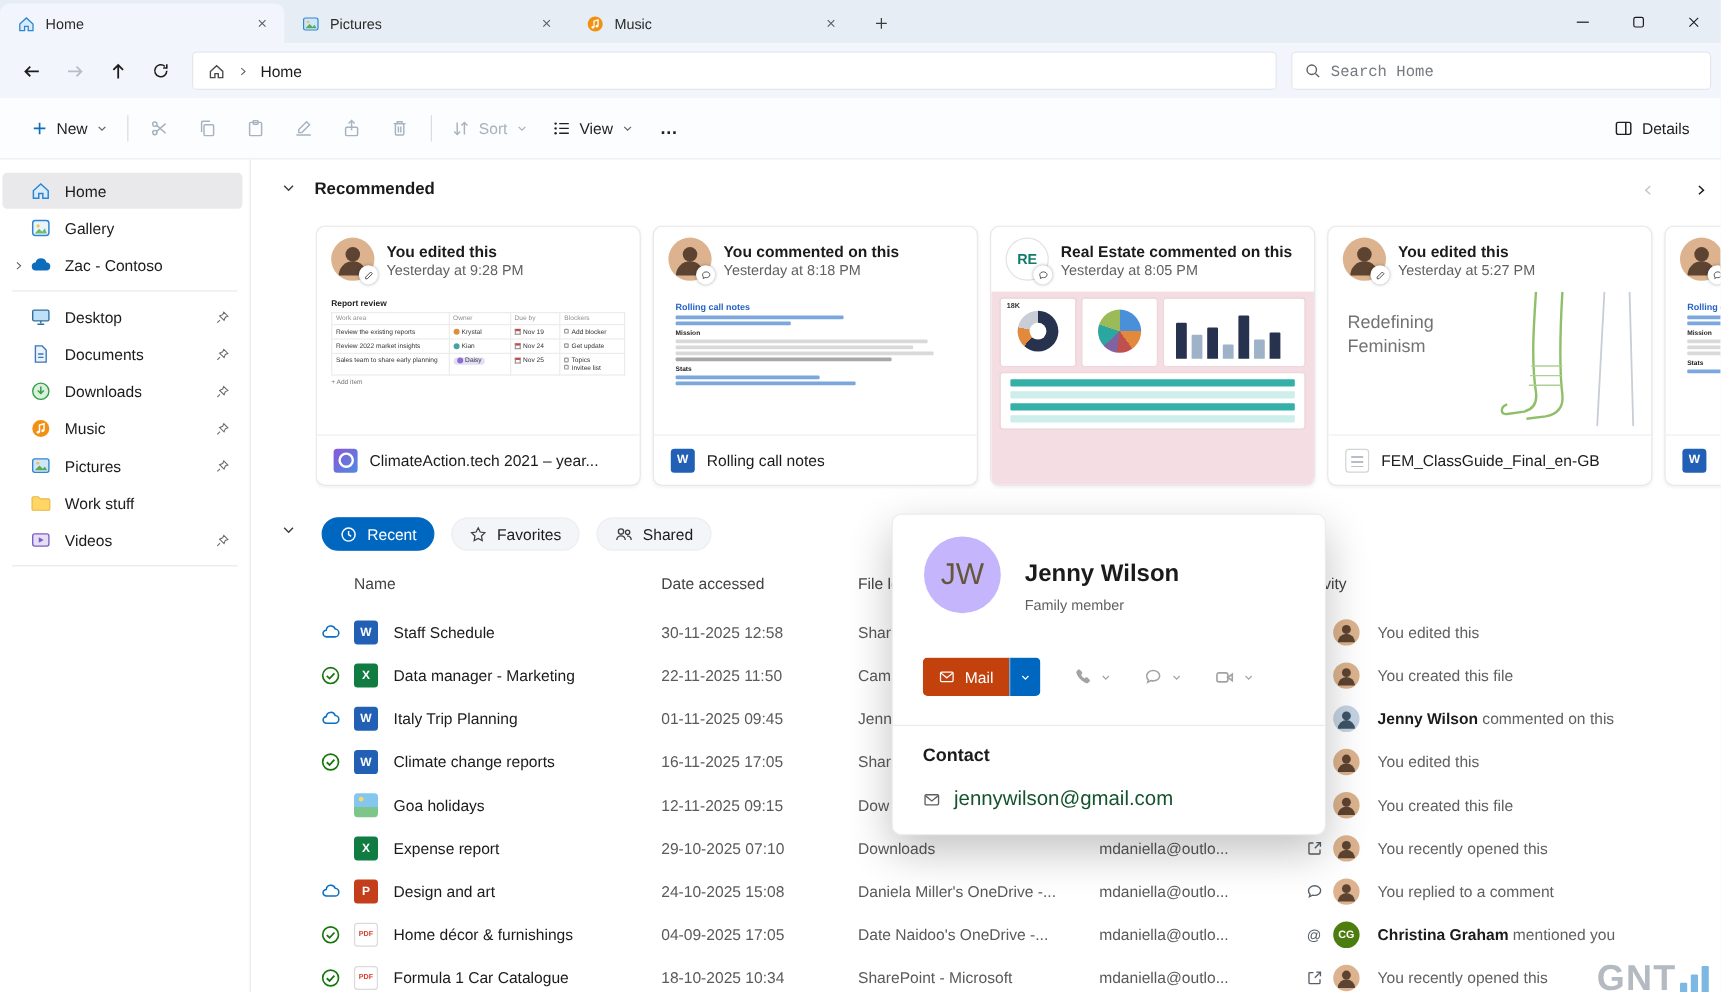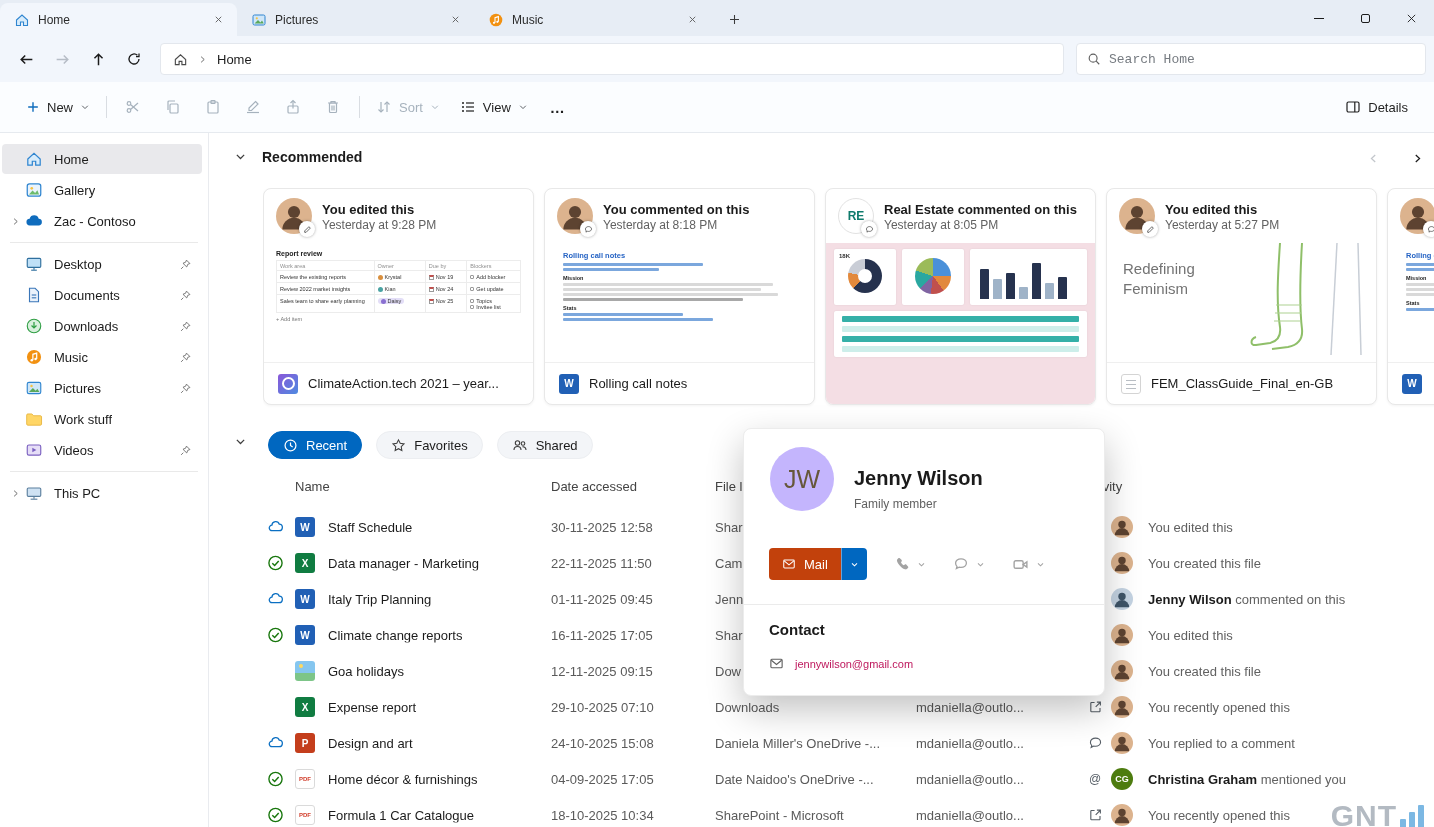--- a/index.html
+++ b/index.html
@@ -164,21 +164,21 @@
 .cc-name{position:absolute;left:110px;top:38px;font-size:20px;font-weight:700;color:#1b1b1b}
 .cc-sub{position:absolute;left:110px;top:68px;font-size:12px;color:#616161}
 .cc-actions{position:absolute;left:25px;top:119px;height:32px;display:flex;align-items:center}
 .mail-btn{display:flex;height:32px;border-radius:4px;overflow:hidden;flex:none}
 .mail-main{background:#c2410c;color:#fff;display:flex;align-items:center;gap:8px;padding:0 13px;font-size:13px}
 .mail-chev{background:#0067c0;border-left:1px solid rgba(255,255,255,.4);width:26px;display:flex;align-items:center;justify-content:center;color:#fff}
 .cc-group{display:flex;align-items:center;gap:7px;margin-left:27px;color:#a3a3a3}
 .cc-divider{position:absolute;left:0;right:0;top:175px;border-top:1px solid #ebebeb}
 .cc-contact-h{position:absolute;left:25px;top:192px;font-size:15px;font-weight:700;color:#1b1b1b}
 .cc-email{position:absolute;left:25px;top:227px;display:flex;align-items:center;gap:11px}
-.cc-email .email-link{font-size:11px;color:#be185d}
+.cc-email .email-link{font-size:17px;color:#14532d}
 
 
 .watermark{position:absolute;right:10px;top:801px;z-index:60;text-align:right;line-height:1}
 .wm-top{display:flex;align-items:flex-end;justify-content:flex-end;gap:3px}
 .wm-logo{font-size:30px;font-weight:800;color:rgba(168,176,185,.88);letter-spacing:1px}
 .wm-bar{width:6px;background:rgba(110,176,224,.9);border-radius:1px}
 .wm-site{font-size:12px;color:rgba(168,176,185,.95);margin-top:4px}
 svg{display:block}
 </style>
 </head>
@@ -540,35 +540,20 @@
         </span>
       <span class="lbl">Videos</span>
       <span class="pin">
           <svg width="13" height="13" viewBox="0 0 16 16">
             <path d="M9.2 2.6l4.2 4.2-2.6 1-1.3 3.2L4.9 6.5l3.2-1.3z" fill="none" stroke="#6a6a6a" stroke-width="1.1"></path>
             <line x1="5.3" y1="10.7" x2="2.6" y2="13.4" stroke="#6a6a6a" stroke-width="1.1"></line>
           </svg>
         </span>
     </div>
     <div class="side-div"></div>
-    <div class="side-item">
-      <span class="exp">
-          <svg width="9" height="9" viewBox="0 0 16 16">
-            <polyline points="5.5,3 11,8 5.5,13" fill="none" stroke="currentColor" stroke-width="1.6"></polyline>
-          </svg>
-        </span>
-      <span class="sic">
-          <svg width="18" height="18" viewBox="0 0 16 16">
-            <rect x="2" y="3.5" width="12" height="7.5" rx="1" fill="#cfe2f3" stroke="#5b7f9e"></rect>
-            <line x1="8" y1="11" x2="8" y2="13" stroke="#5b7f9e"></line>
-            <line x1="5" y1="13.5" x2="11" y2="13.5" stroke="#5b7f9e"></line>
-          </svg>
-        </span>
-      <span class="lbl">This PC</span>
-    </div>
   </aside>
 
   <main class="main">
 
     <span class="rec-chev">
         <svg width="13" height="13" viewBox="0 0 16 16">
           <polyline points="3.5,6 8,10.5 12.5,6" fill="none" stroke="currentColor" stroke-width="1.5"></polyline>
         </svg>
       </span>
     <span class="rec-title">Recommended</span>

